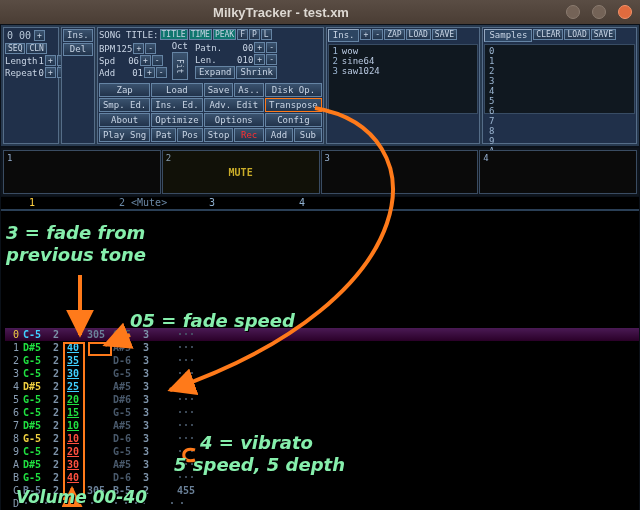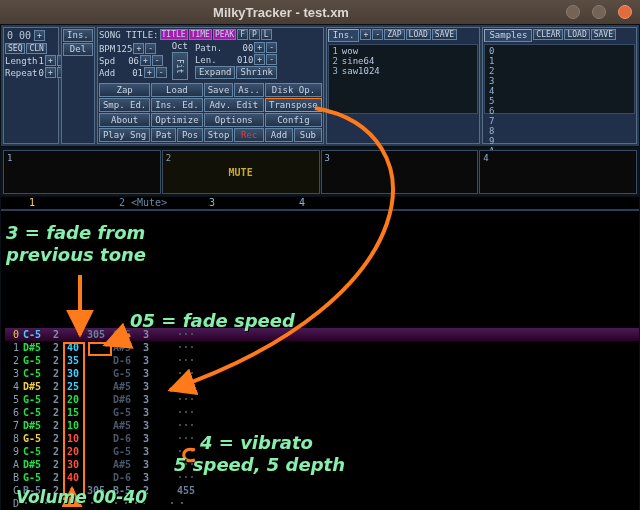--- a/index.html
+++ b/index.html
@@ -51,21 +51,21 @@
   .sbtn.small { font-size: 8px; padding: 0 2px; height: 11px; line-height: 9px; }
   .label { color: #c8d4e4; font-size: 9px; }
   .row { display: flex; gap: 1px; align-items: center; }
   .col { display: flex; flex-direction: column; gap: 1px; }
   
   .counter-pane { width: 56px; }
   .counter-pane .digits { color: #b8c8d8; padding: 1px 2px; }
   
   .song-pane { flex: 1; }
   .song-title { font-size: 8px; color: #8fa4bc; }
-  .song-title .flt { background: #a21caf; padding: 0 1px; }
+  .song-title .flt { background: #0f766e; padding: 0 1px; }
   
   .btngrid { display: grid; grid-template-columns: repeat(4, 1fr); gap: 1px; margin-top: 2px; }
   .btngrid .sbtn { font-size: 9px; height: 14px; line-height: 12px; }
   .sbtn.rec { color:#ff3030; }
   .sbtn.orange { border-color: #ff7a1a; }
   
   .ins-pane, .smp-pane { width: 155px; }
   .pane-head { display: flex; gap: 1px; margin-bottom: 1px; }
   .pane-head .plabel { background: #2d4562; border: 1px solid #6584a4; color:#c8d4e4; font-size:9px; padding:0 4px; height:13px; line-height:11px; border-left-color:#94a8c0; border-top-color:#94a8c0; }
   .pane-list { background: #101820; border: 1px solid #384c64; height: 70px; padding: 1px; color:#b8c8e0; }
@@ -104,21 +104,21 @@
   .chan-head .ch.mute2 { color: #6a88a6; }
   
   .rows { position: relative; padding-left: 4px; }
   .prow { display:flex; height: 13px; align-items: center; }
   .prow .rownum { width: 14px; text-align:right; color: #8a9eb4; font-size:10px; margin-right: 4px; }
   .prow.hl { background: linear-gradient(#4a1a54,#2a0028); }
   .prow.hl .rownum { color:#f2d040; }
   .cell { width: 90px; display:flex; gap:2px; font: bold 10px/12px "DejaVu Sans Mono",monospace; }
   .note { width: 28px; }
   .inst { width: 12px; color:#7d92a8; }
-  .vol { width: 18px; }
+  .vol { width: 18px; text-decoration: underline; }
   .fx { width: 22px; color:#5a6c80; }
   .dot { width: 26px; color:#5a6c80; letter-spacing:4px; }
   .c-cyan { color:#40d0ff; }
   .c-green{ color:#20e040; }
   .c-yel  { color:#f0d040; }
   .c-red  { color:#ff5040; }
   .c-gray { color:#6a8098; }
   .c-dark { color:#48586a; }
   
   .orange-box1 { position:absolute; border:2px solid #ff7a1a; pointer-events:none; }

